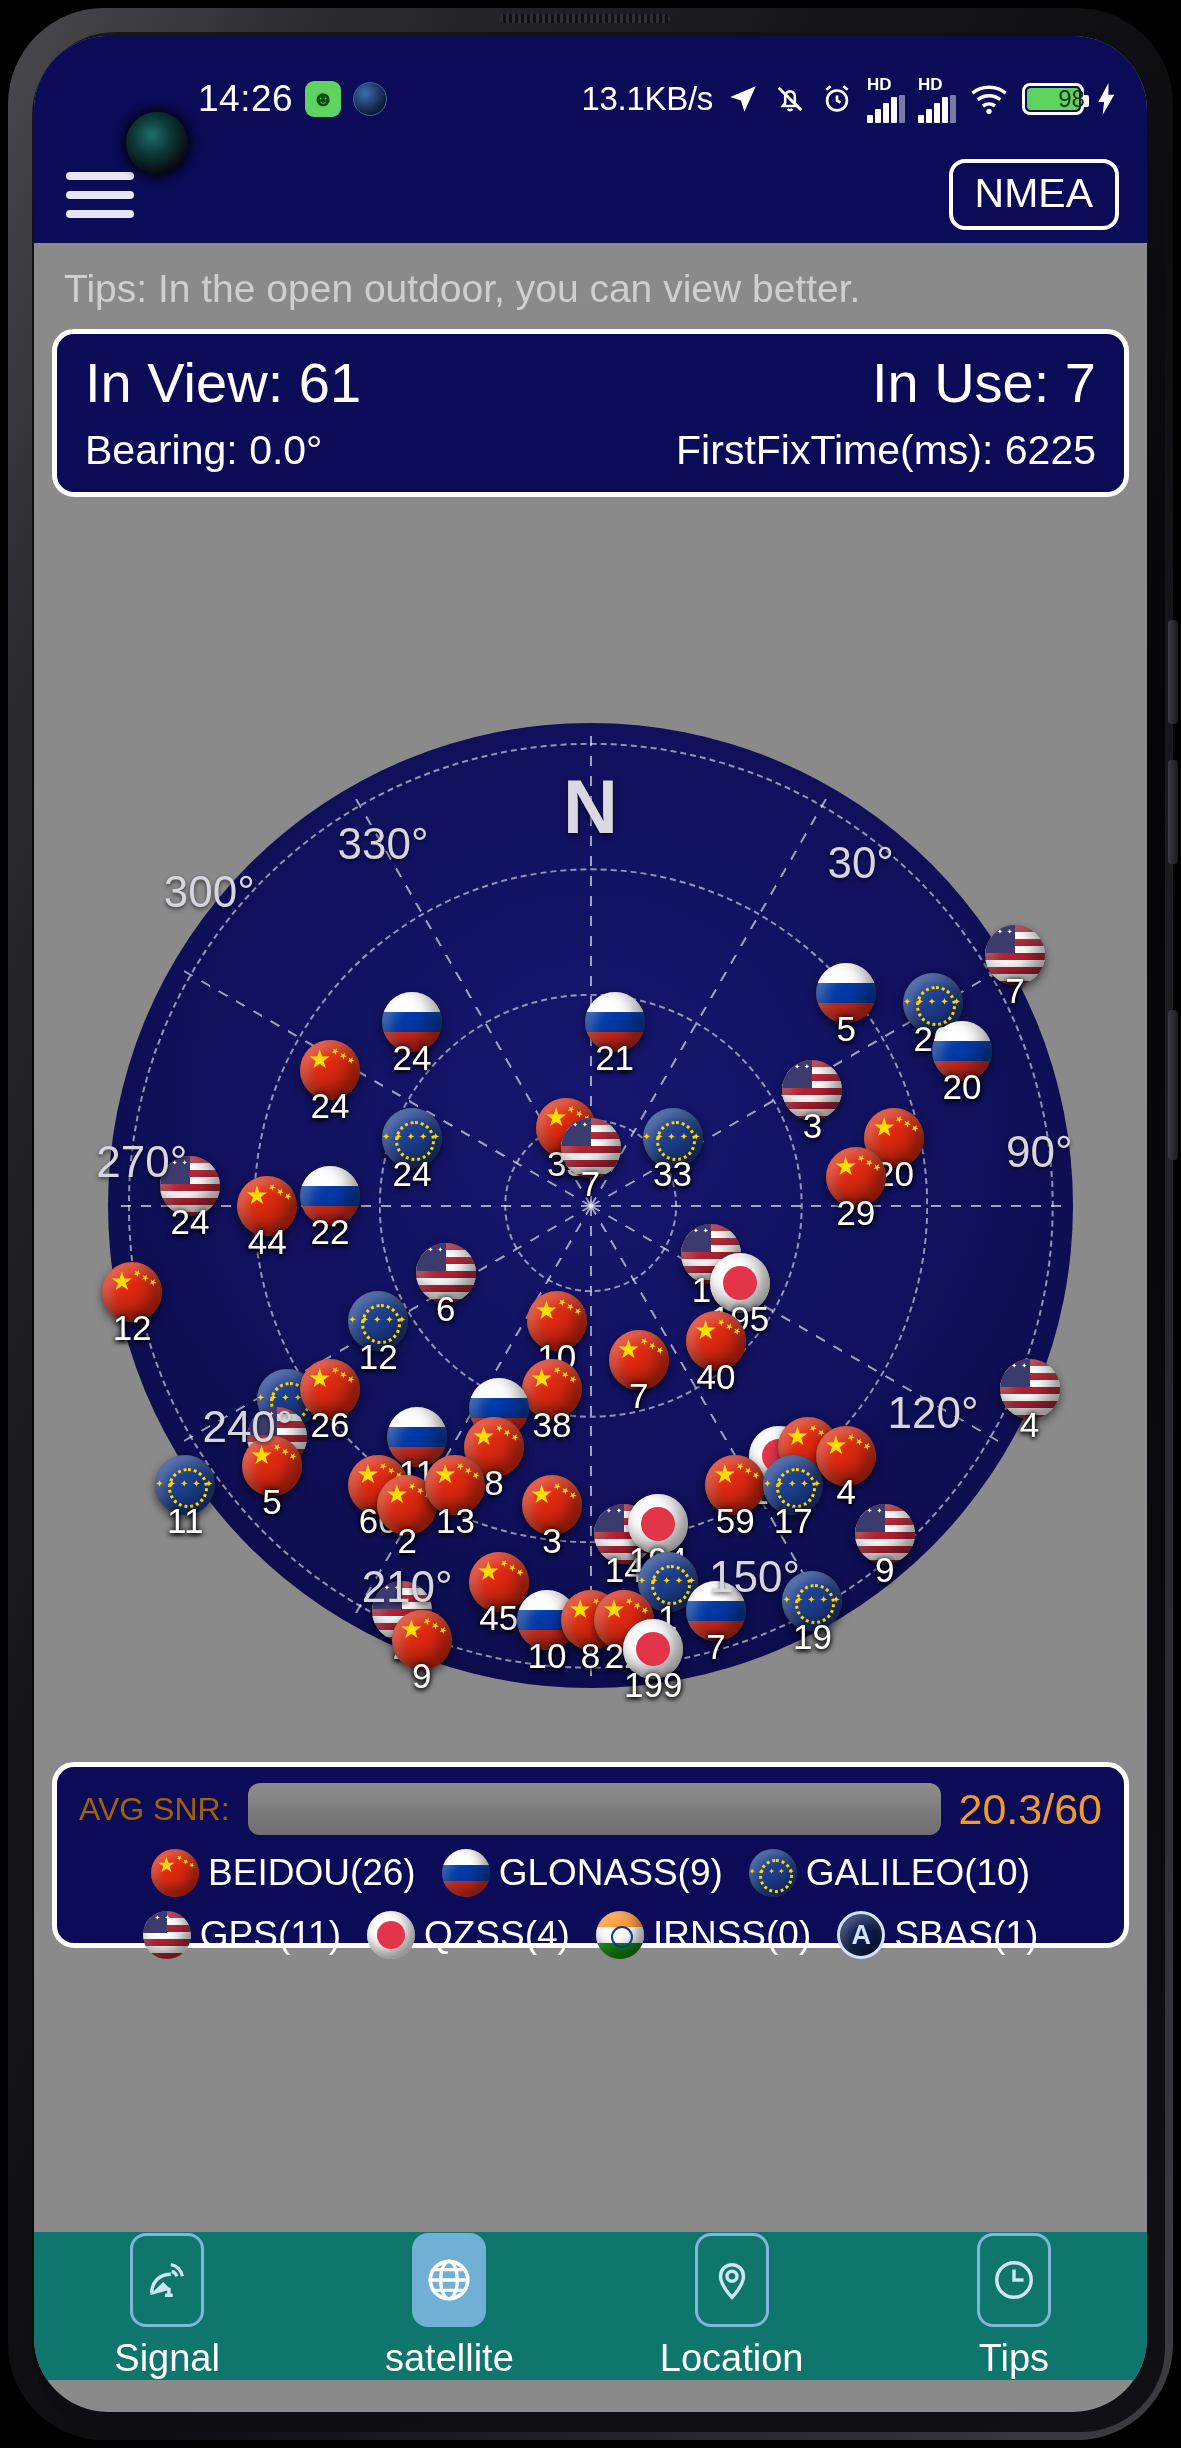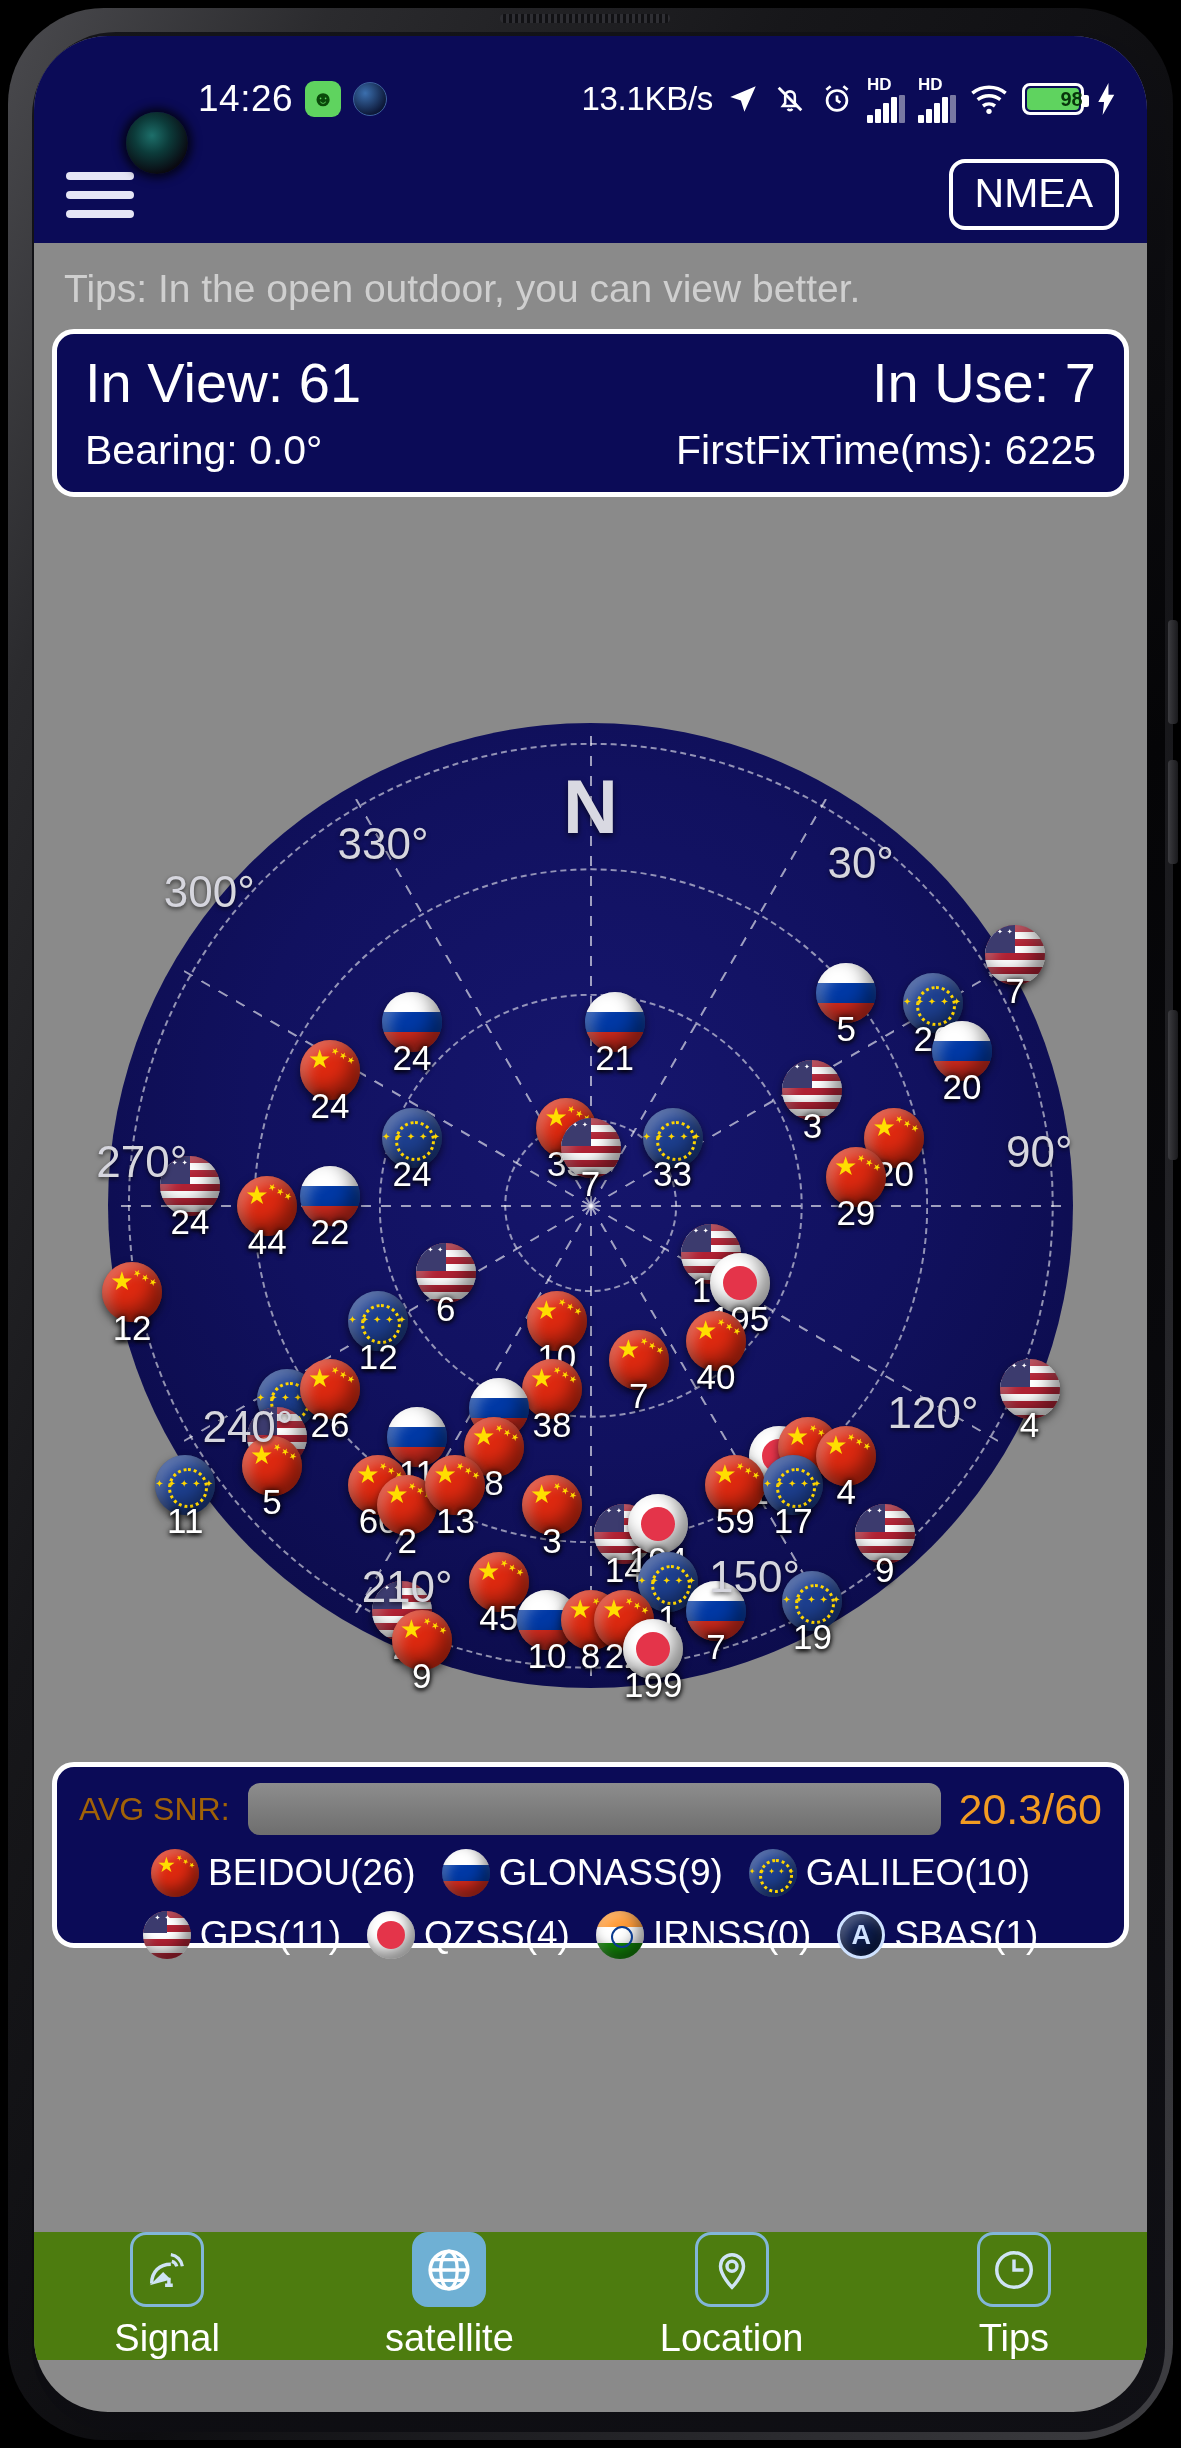--- a/index.html
+++ b/index.html
@@ -55,21 +55,21 @@
   .bars{ display:flex; align-items:flex-end; gap:2px; height:28px; }
   .bars i{ width:6px; background:#fff; border-radius:1px; display:block; }
   .hdlbl{ font-size:17px; line-height:1; margin-bottom:2px; font-weight:bold;}
   .sig-wrap{ display:flex; flex-direction:column; align-items:flex-start; }
   #battery{ width:62px; height:32px; border:3px solid #fff; border-radius:8px;
     position:relative; display:flex; align-items:center; justify-content:center; }
   #battery:after{ content:""; position:absolute; right:-8px; top:9px; width:5px;
     height:12px; background:#fff; border-radius:0 2px 2px 0; }
   #battery-fill{ position:absolute; left:2px; top:2px; bottom:2px; width:52px;
     background:#5fd35f; border-radius:4px; }
-  #battery-text{ position:relative; font-size:20px; color:#08350b; font-weight:bold;margin-left:37px; }
+  #battery-text{ position:relative; font-size:24px; color:#08350b; font-weight:normal;margin-left:37px; }
 
   
   #app-bar{ position:absolute; left:0; top:110px; width:1113px; height:97px;
     background:#0b0b57; display:flex; align-items:center; padding:0 28px; }
   #menu-button{ width:76px; height:58px; display:flex; flex-direction:column;
     justify-content:space-between; padding:6px 4px; cursor:pointer; }
   #menu-button span{ display:block; height:8px; background:#e6e6f5; border-radius:4px; }
   #app-title{ position:absolute; left:0; right:0; text-align:center; color:#fff;
     font-size:52px; font-weight:400; letter-spacing:.5px; pointer-events:none; }
   #nmea-button{ margin-left:auto; border:4px solid #fff; border-radius:16px;
@@ -155,22 +155,22 @@
     box-shadow:inset -6px -8px 14px rgba(0,0,0,.45), inset 5px 6px 11px rgba(255,255,255,.28);}
   .legend-ball.f-cn:before{ font-size:21px; left:6px; top:5px; }
   .legend-ball.f-cn:after{ font-size:7px; left:24px; top:9px; }
   .legend-ball.f-eu:before{ line-height:46px; font-size:8px; letter-spacing:3px; }
   .legend-ball.f-eu:after{ left:10px; top:10px; width:28px; height:28px; }
   .legend-ball.f-us:before{ width:24px; height:22px; }
   .legend-ball.f-jp:before{ width:28px; height:28px; margin:-14px 0 0 -14px; }
   .legend-ball.f-sbas:before{ font-size:27px; }
 
   
-  #bottom-nav{ position:absolute; left:0; top:2196px; width:1113px; height:128px;
-    background:#4d7c0f; display:flex;gap:16px; }
+  #bottom-nav{ position:absolute; left:0; top:2196px; width:1113px; height:148px;
+    background:#0f766e; display:flex;gap:16px; }
   .nav-item{ flex:1; display:flex; flex-direction:column; align-items:center;
     justify-content:center; gap:10px; color:#fff; }
   .nav-ic{ width:74px; height:94px; border:3px solid #82b6d9; border-radius:16px;
     display:flex; align-items:center; justify-content:center; position:relative; }
   .nav-ic.active{ background:#6fb0d4; border-color:#6fb0d4; }
   .nav-lbl{ font-size:38px; }
 </style>
 </head>
 <body>
 

